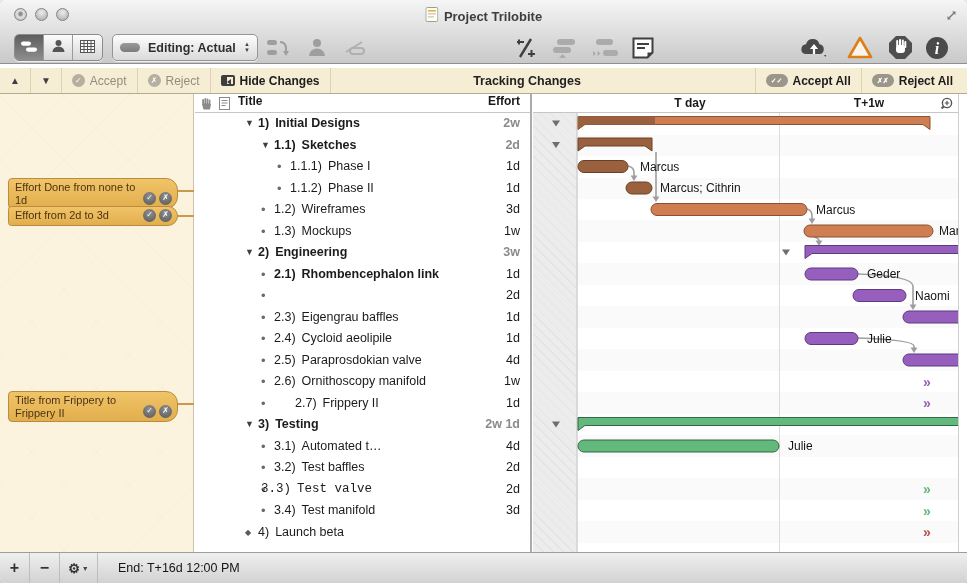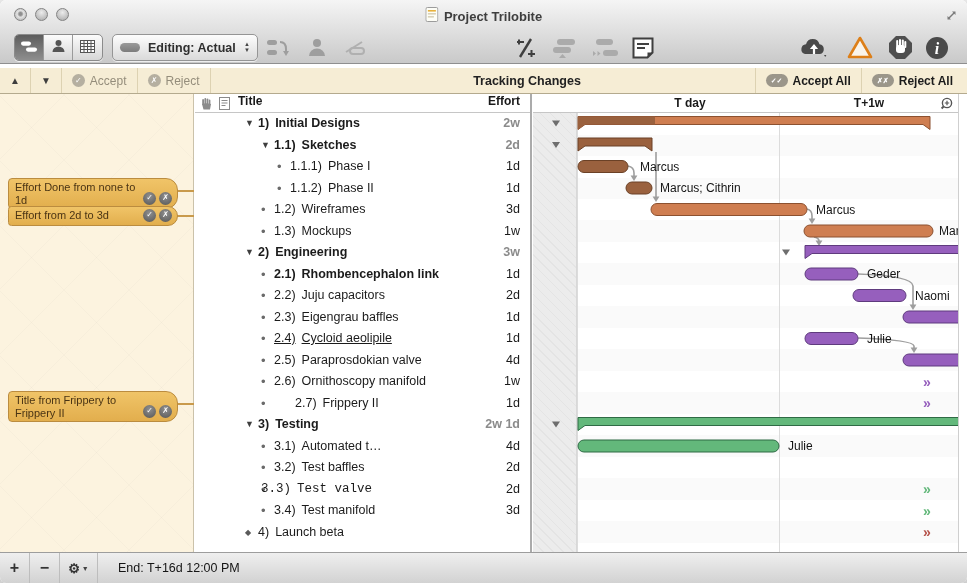--- a/index.html
+++ b/index.html
@@ -239,20 +239,24 @@
           <span style="font-size:10px;color:#3e3e3e;">▼</span>
         </div>
       <div class="tb-item dis">
         <span class="tb-circle">✓</span>
         <span>Accept</span>
       </div>
       <div class="tb-item dis">
         <span class="tb-circle">✗</span>
         <span>Reject</span>
       </div>
+      <div class="tb-item bold">
+        <span class="hc-icon"></span>
+        <span>Hide Changes</span>
+      </div>
     </div>
     <div class="tb-title">Tracking Changes</div>
     <div class="tb-right">
       <div class="tb-item bold" style="border-left:1px solid #ddd2b2;">
         <span class="pill">✓✓</span>
         <span>Accept All</span>
       </div>
       <div class="tb-item bold" style="border-right:none;">
         <span class="pill">✗✗</span>
         <span>Reject All</span>
@@ -344,31 +348,30 @@
             <span class="txt" style="left: 63px;"><span class="num">2)</span><span>Engineering</span></span>
             <span class="effort">3w</span>
           </div>
           <div class="o-row task" style="top: 150.5px;">
             <span class="marker" style="left: 66px; font-size: 13px; color: rgb(106, 106, 106);">•</span>
             <span class="txt" style="left: 79px; font-weight: bold;"><span class="num">2.1)</span><span>Rhombencephalon link</span></span>
             <span class="effort">1d</span>
           </div>
           <div class="o-row task" style="top: 172px;">
             <span class="marker" style="left: 66px; font-size: 13px; color: rgb(106, 106, 106);">•</span>
-            <span class="txt" style="left: 79px;"><span class="num">2.2)</span><span>Juju capacitors</span></span>
             <span class="effort">2d</span>
           </div>
           <div class="o-row task" style="top: 193.5px;">
             <span class="marker" style="left: 66px; font-size: 13px; color: rgb(106, 106, 106);">•</span>
             <span class="txt" style="left: 79px;"><span class="num">2.3)</span><span>Eigengrau baffles</span></span>
             <span class="effort">1d</span>
           </div>
           <div class="o-row task" style="top: 215px;">
             <span class="marker" style="left: 66px; font-size: 13px; color: rgb(106, 106, 106);">•</span>
-            <span class="txt" style="left: 79px; text-decoration: underline;"><span class="num">2.4)</span><span>Cycloid aeolipile</span></span>
+            <span class="txt" style="left: 79px;"><span class="num">2.4)</span><span>Cycloid aeolipile</span></span>
             <span class="effort">1d</span>
           </div>
           <div class="o-row task" style="top: 236.5px;">
             <span class="marker" style="left: 66px; font-size: 13px; color: rgb(106, 106, 106);">•</span>
             <span class="txt" style="left: 79px;"><span class="num">2.5)</span><span>Paraprosdokian valve</span></span>
             <span class="effort">4d</span>
           </div>
           <div class="o-row task" style="top: 258px;">
             <span class="marker" style="left: 66px; font-size: 13px; color: rgb(106, 106, 106);">•</span>
             <span class="txt" style="left: 79px;"><span class="num">2.6)</span><span>Ornithoscopy manifold</span></span>

